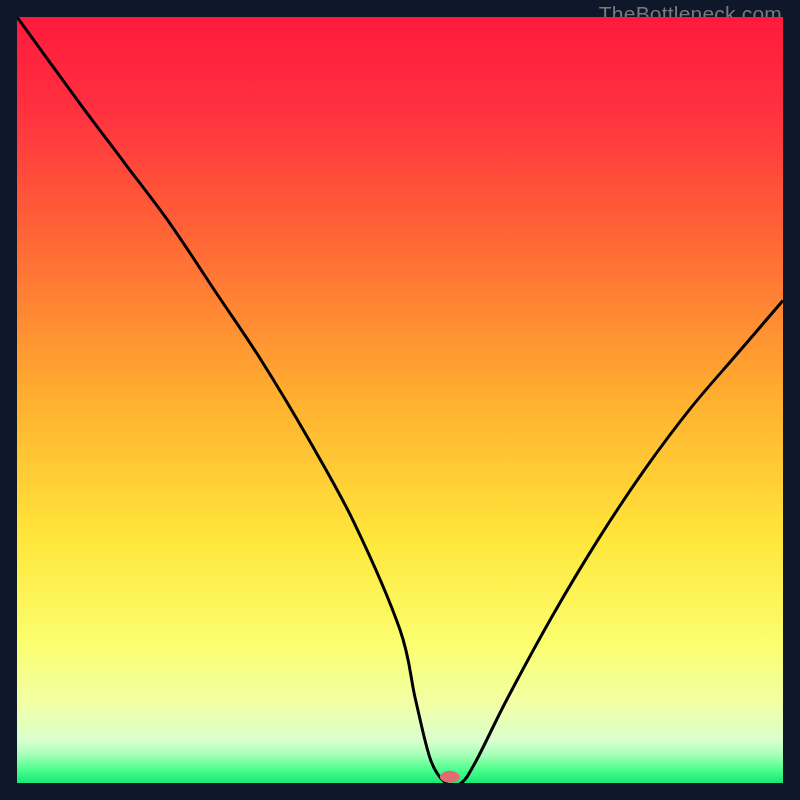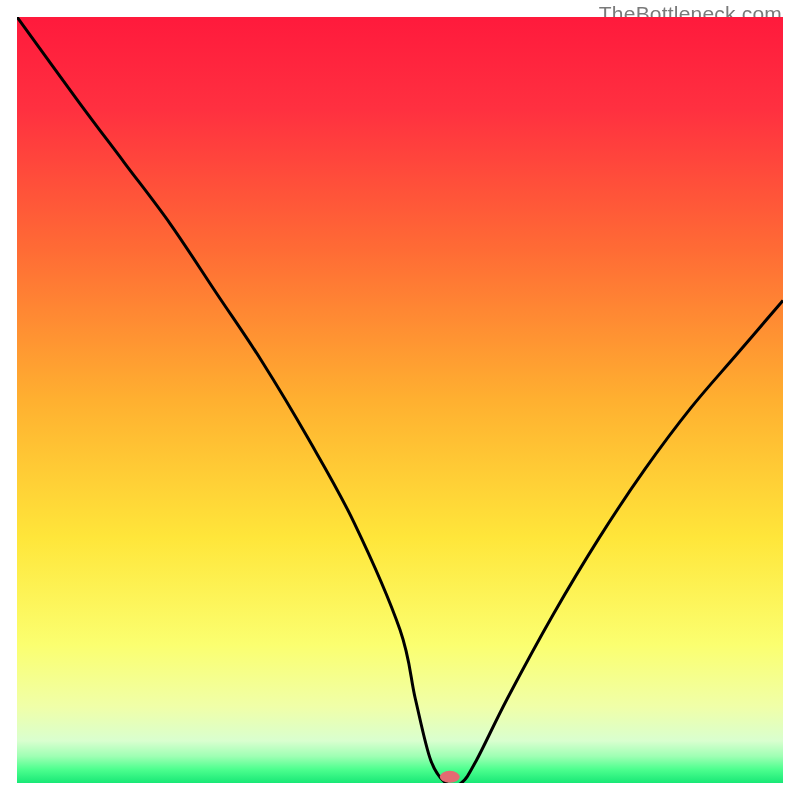--- a/index.html
+++ b/index.html
@@ -8,21 +8,21 @@
     width: 800px;
     height: 800px;
     background: #000;
     font-family: Arial, Helvetica, sans-serif;
     overflow: hidden;
   }
   .frame {
     position: relative;
     width: 800px;
     height: 800px;
-    background: #ffffff;
+    background: #0f172a;
   }
   .plot {
     position: absolute;
     left: 17px;
     top: 17px;
     width: 766px;
     height: 766px;
     
   }
   .attribution {

